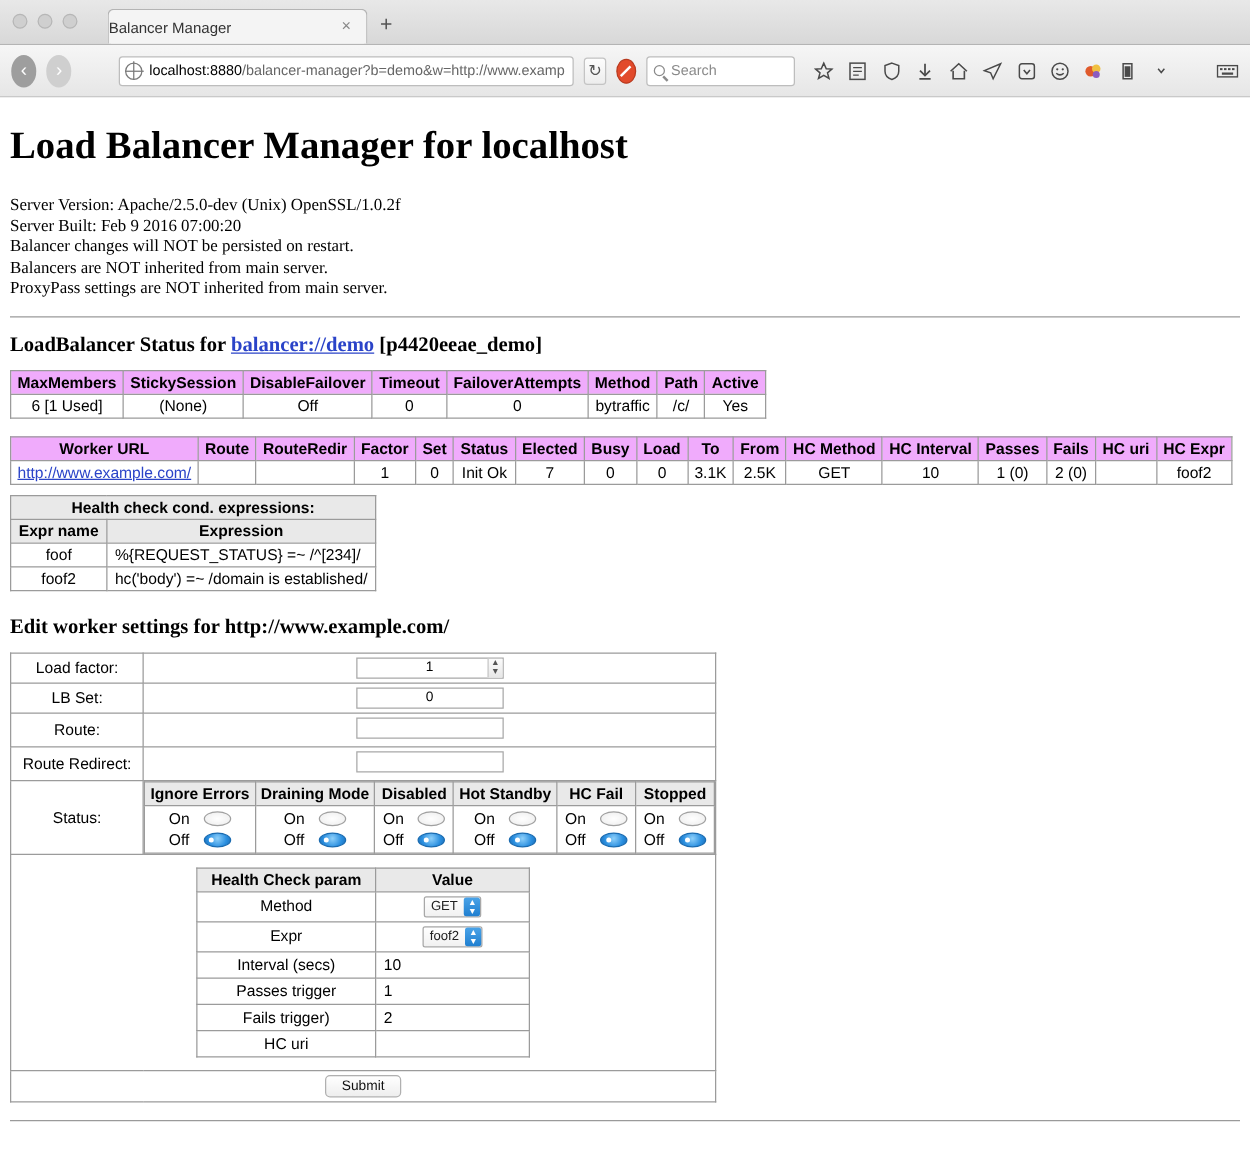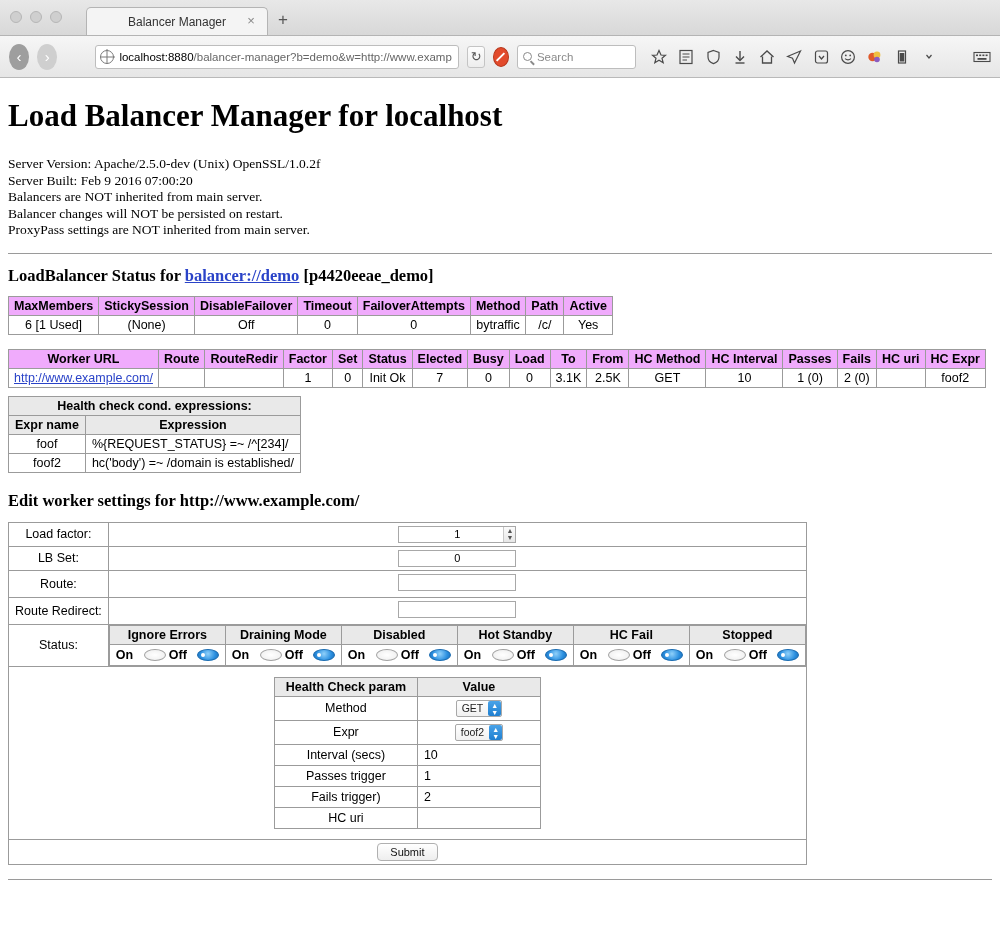--- a/index.html
+++ b/index.html
@@ -30,26 +30,26 @@
     display: flex; gap: 8px; align-items: center;
   }
   .dot {
     width: 12px; height: 12px; border-radius: 50%;
     background: #cfcfcf; border: 1px solid #b6b6b6;
   }
   .tabstrip {
     display: flex; align-items: flex-end; margin-left: 76px; height: 100%;
   }
   .tab {
-    width: 182px; height: 28px;
+    width: 208px; height: 28px;
     background: #f4f4f4;
     border: 1px solid #b4b4b4;
     border-bottom: none;
     border-radius: 5px 5px 0 0;
-    display: flex; align-items: center; justify-content: center;
+    display: flex; align-items: center; 
     position: relative;
     font-size: 12px; color: #333;
   }
   .tab .label {
     max-width: 150px; overflow: hidden; white-space: nowrap; text-overflow: ellipsis;
   }
   .tab .close {
     position: absolute; right: 9px; top: 6px;
     width: 14px; height: 14px; line-height: 13px; text-align: center;
     font-size: 13px; color: #888;
@@ -198,21 +198,21 @@
     font-size: 7px; color: #555; text-align: center; line-height: 7px;
   }
   .statustbl { border-collapse: collapse; width: 100%; padding-left: 26px; }
   .statustbl th {
     border: 1px solid #9b9b9b; background: #e9e9e9;
     font-size: 12.5px; font-weight: bold; padding: 2px 4px; white-space: nowrap;
   }
   .statustbl td {
     border: 1px solid #9b9b9b; padding: 3px 6px; text-align: center; font-size: 12.5px;
   }
-  .radiorow { display: flex; flex-direction: row; gap: 3px; align-items: center; font-weight: bold; }
+  .radiorow { display: flex; flex-direction: column; gap: 3px; align-items: center; }
   .radioline { display: flex; align-items: center; gap: 6px; }
   .radioline span { width: 22px; text-align: left; }
   .radio {
     width: 12px; height: 12px; border-radius: 50%;
     border: 1px solid #a0a0a0; background: radial-gradient(#ffffff, #ececec);
     display: inline-block;
   }
   .radio.on {
     background: radial-gradient(circle at 50% 38%, #8fd0fa 0%, #2a8fe0 62%, #1d6fb8 100%);
     border: 1px solid #1a6bb0;
@@ -372,22 +372,22 @@
     </div>
   </div>
 
   <div class="page">
 
     <h1 class="pt">Load Balancer Manager for localhost</h1>
 
     <div class="serverinfo">
       <div>Server Version: Apache/2.5.0-dev (Unix) OpenSSL/1.0.2f</div>
       <div>Server Built: Feb 9 2016 07:00:20</div>
+      <div>Balancer changes will NOT be persisted on restart.</div>
       <div>Balancers are NOT inherited from main server.</div>
-      <div>Balancer changes will NOT be persisted on restart.</div>
       <div>ProxyPass settings are NOT inherited from main server.</div>
     </div>
 
     <hr class="sep">
 
     <h3 class="st"><span>LoadBalancer Status for </span><a href="#">balancer://demo</a><span> [p4420eeae_demo]</span></h3>
 
     <table class="grid">
       <tbody>
           <tr>

